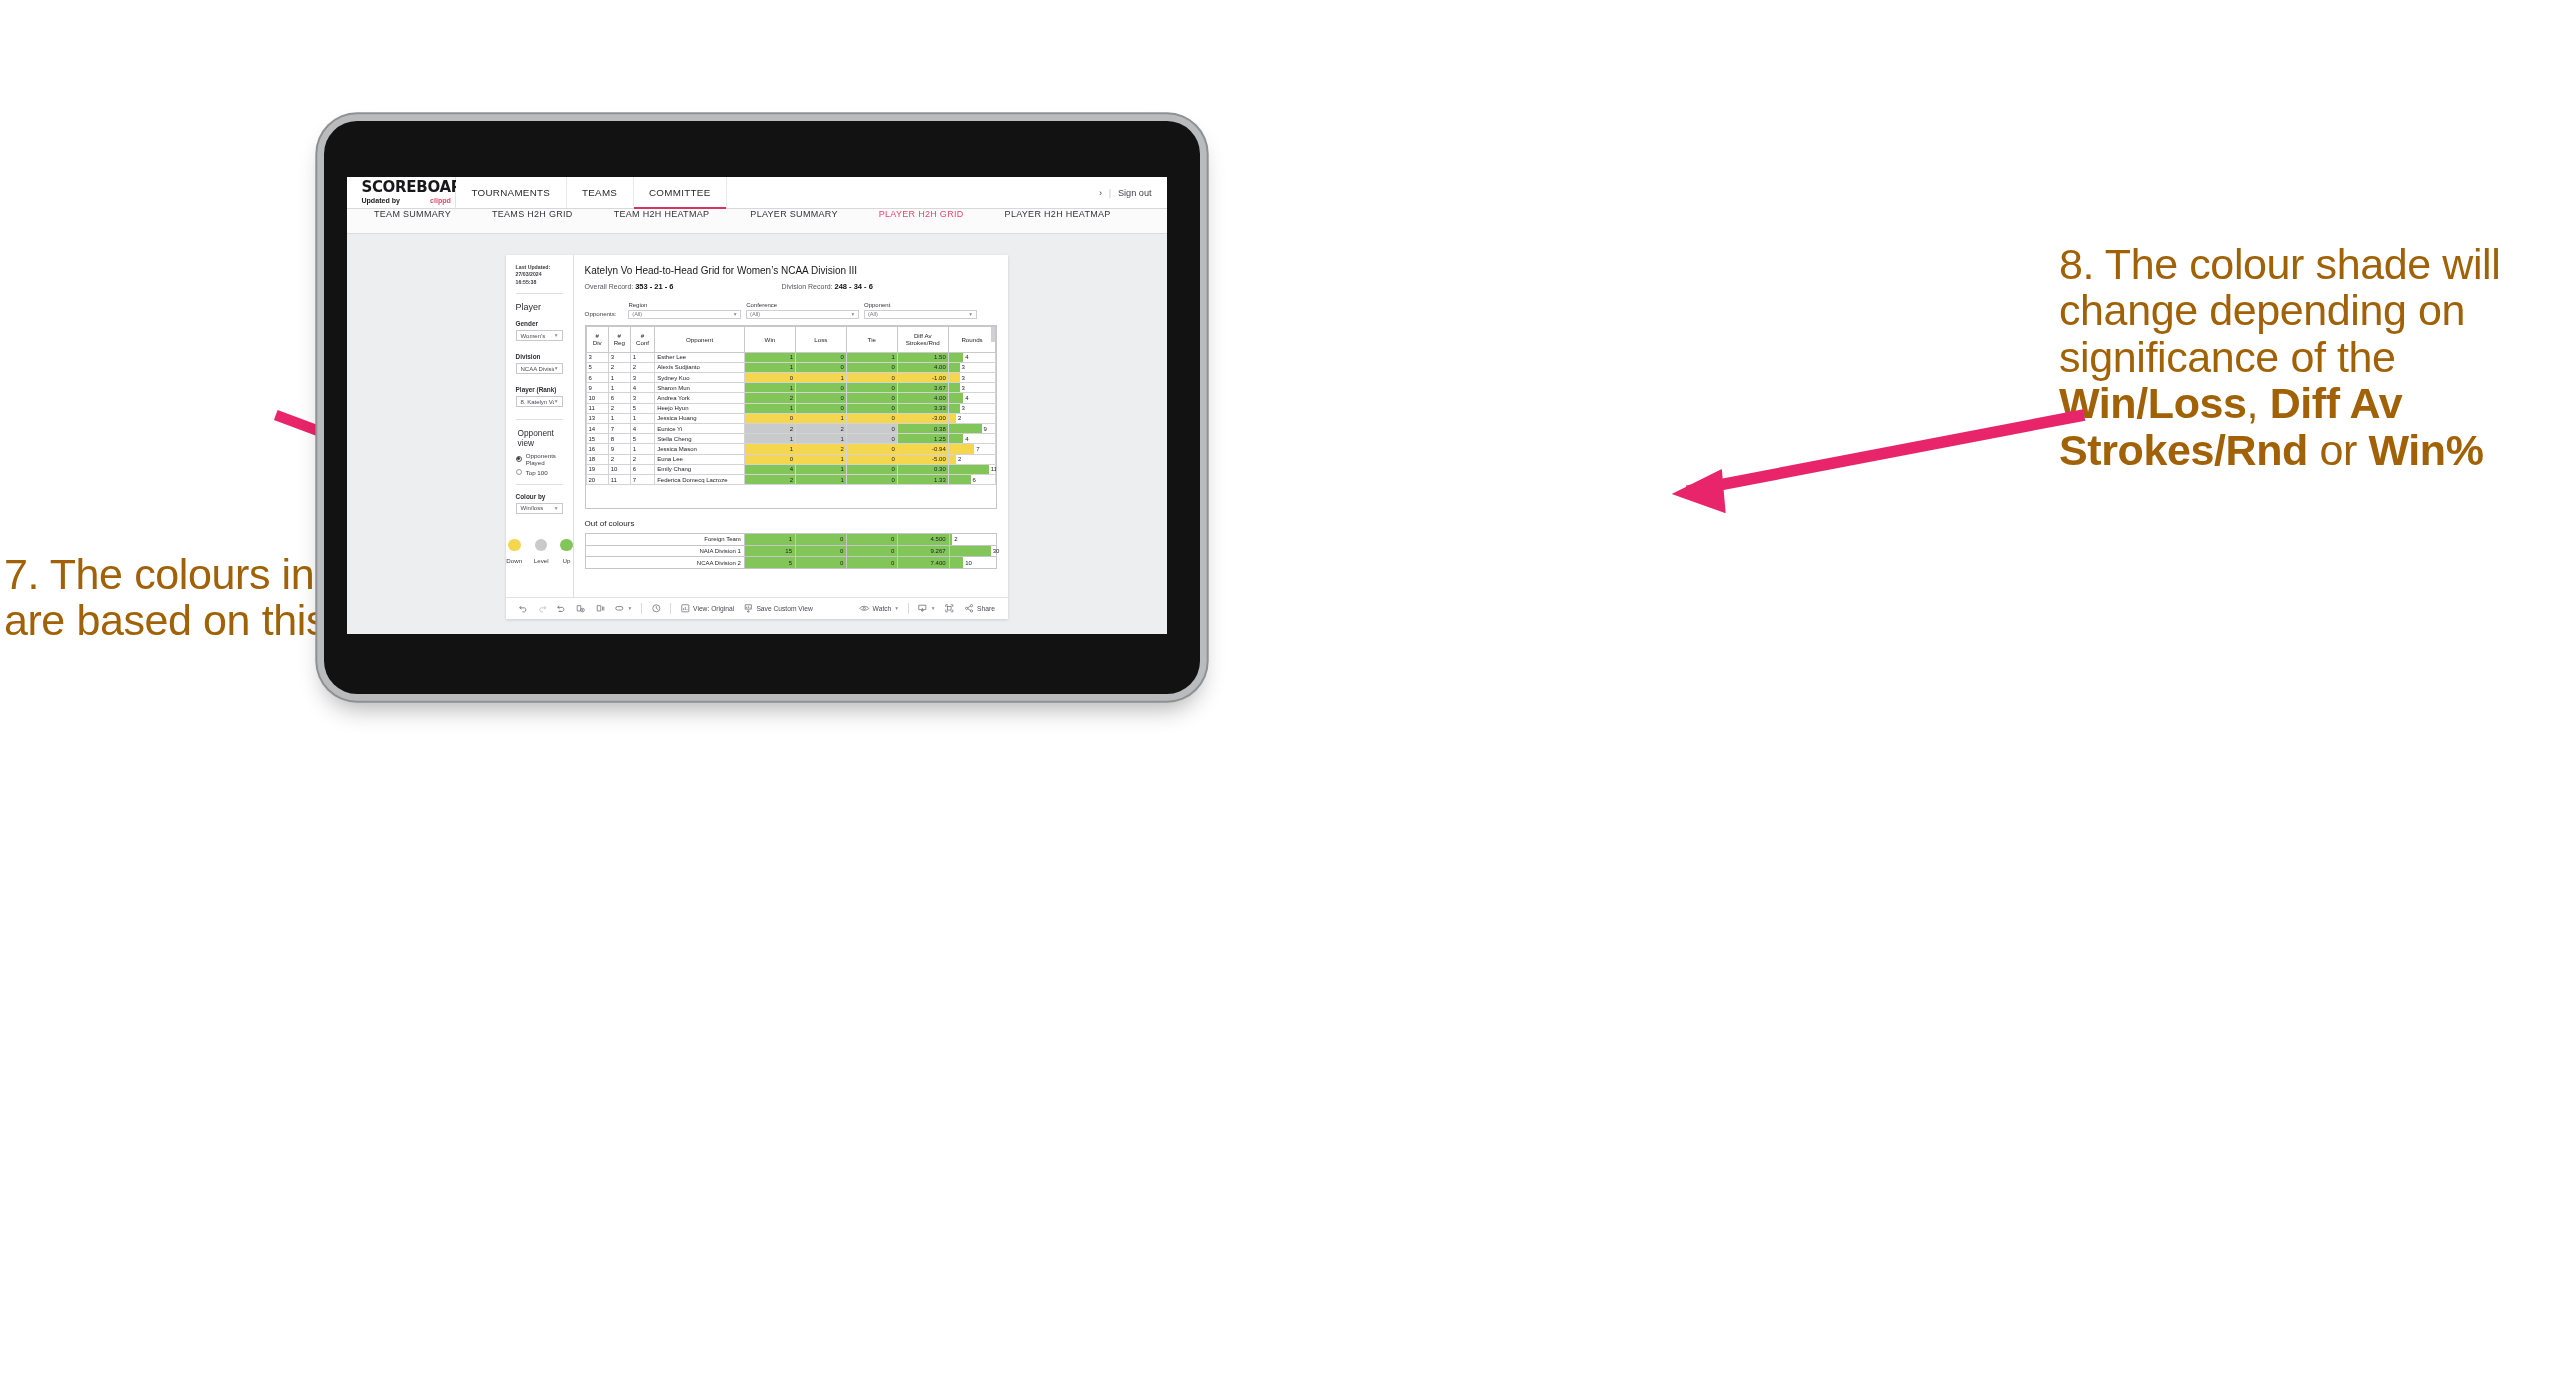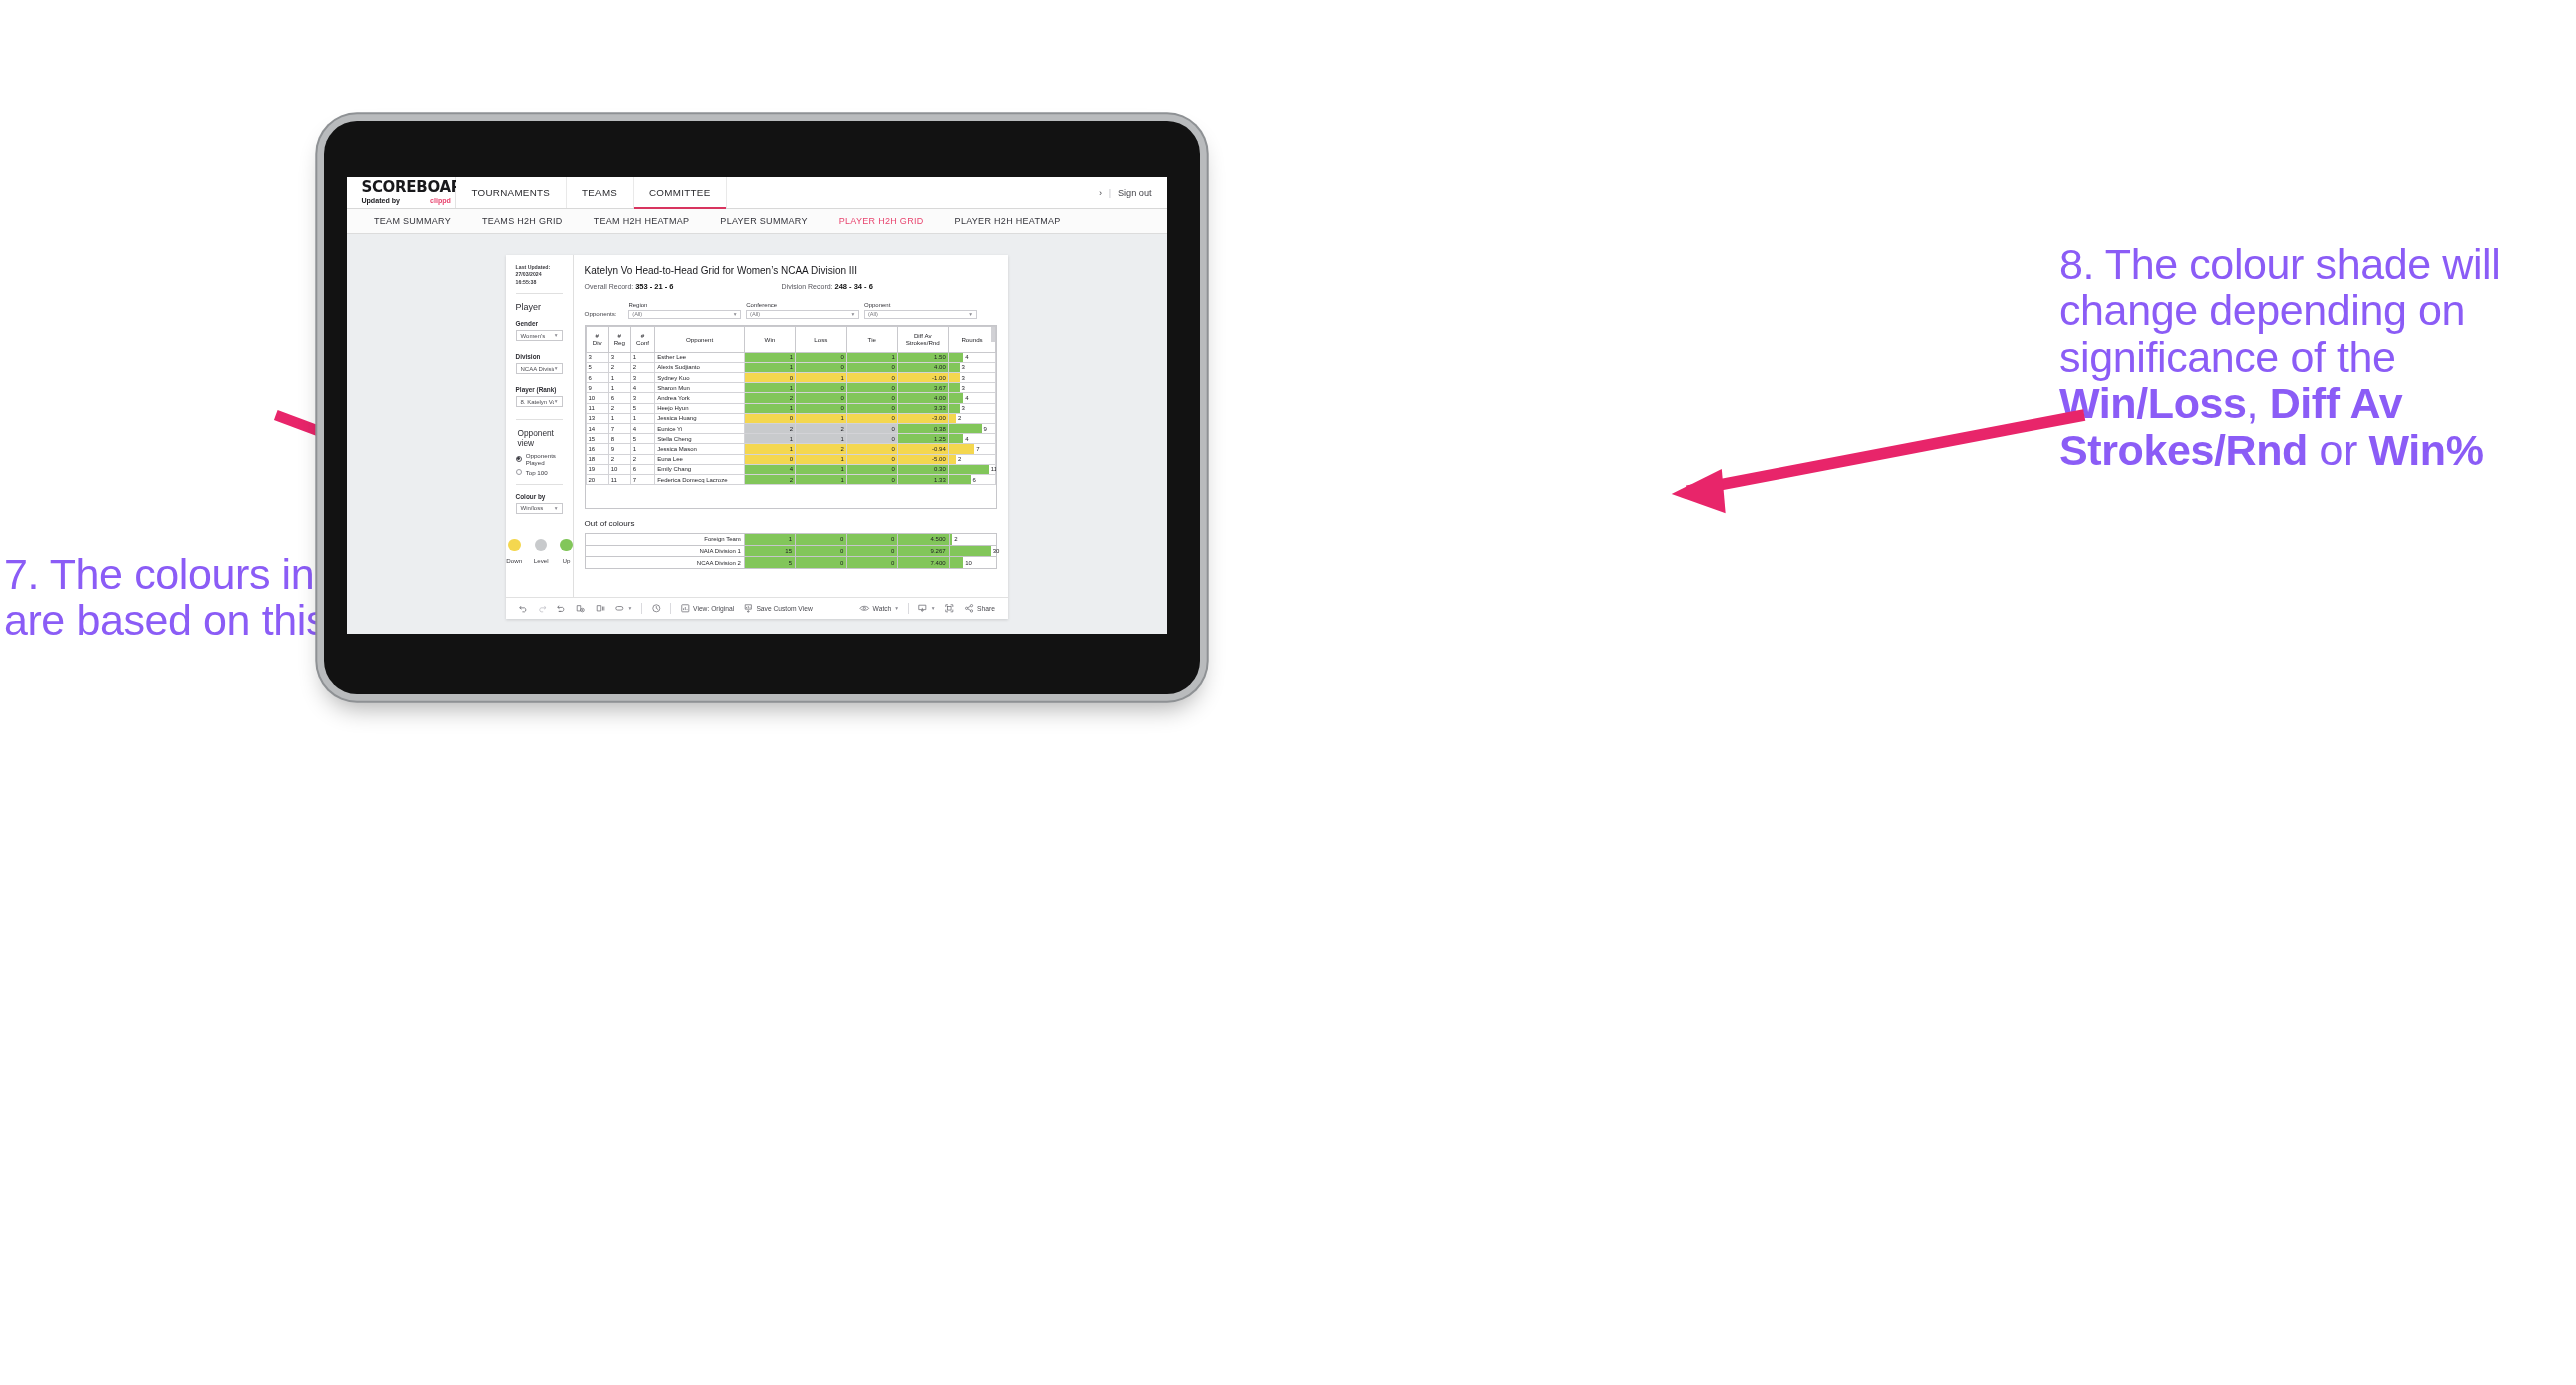--- a/index.html
+++ b/index.html
@@ -7,21 +7,21 @@
     width: 2576px; height: 1386px;
     background: #ffffff;
     font-family: "Liberation Sans", sans-serif;
     overflow: hidden;
   }
   #stage { position: relative; width: 2576px; height: 1386px; background: #fff; }
 
   
   .annot {
     position: absolute;
-    color: #8b5cf6;
+    color: #a16207;
     font-family: "Liberation Sans", sans-serif;
     font-size: 43px;
     line-height: 1.08;
     letter-spacing: -0.4px;
   }
   #annot-left { left: 3.9px; top: 551px; width: 510px; }
   #annot-right { left: 2059px; top: 241px; width: 510px; }
   .annot b { font-weight: 700; }
 
   .arrow-svg { position: absolute; pointer-events: none; }
@@ -72,21 +72,21 @@
     height: 2.3px; background: #d8345f;
   }
   .appbar-right {
     margin-left: auto; display: flex; align-items: center;
     gap: 6.7px; padding-right: 15.4px; font-size: 9.2px; color: #45454a;
   }
   .appbar-right .sep { color: #c4c4c8; }
 
   .subtabs {
     height: 25px; background: #fbfbfb;
-    display: flex; align-items: center; gap: 4px;
+    display: flex; align-items: flex-start; gap: 14px;
     border-bottom: 1px solid #dcdcdc; padding-left: 13.5px;
   }
   .subtab {
     font-size: 9px; color: #33333a; letter-spacing: 0.3px;
     padding: 0 13.5px;
   }
   .subtab.active { color: #e8456f; }
 
   
   .workspace { background: #eceef0; height: calc(100% - 57px); padding: 21px 0 0 0; }

